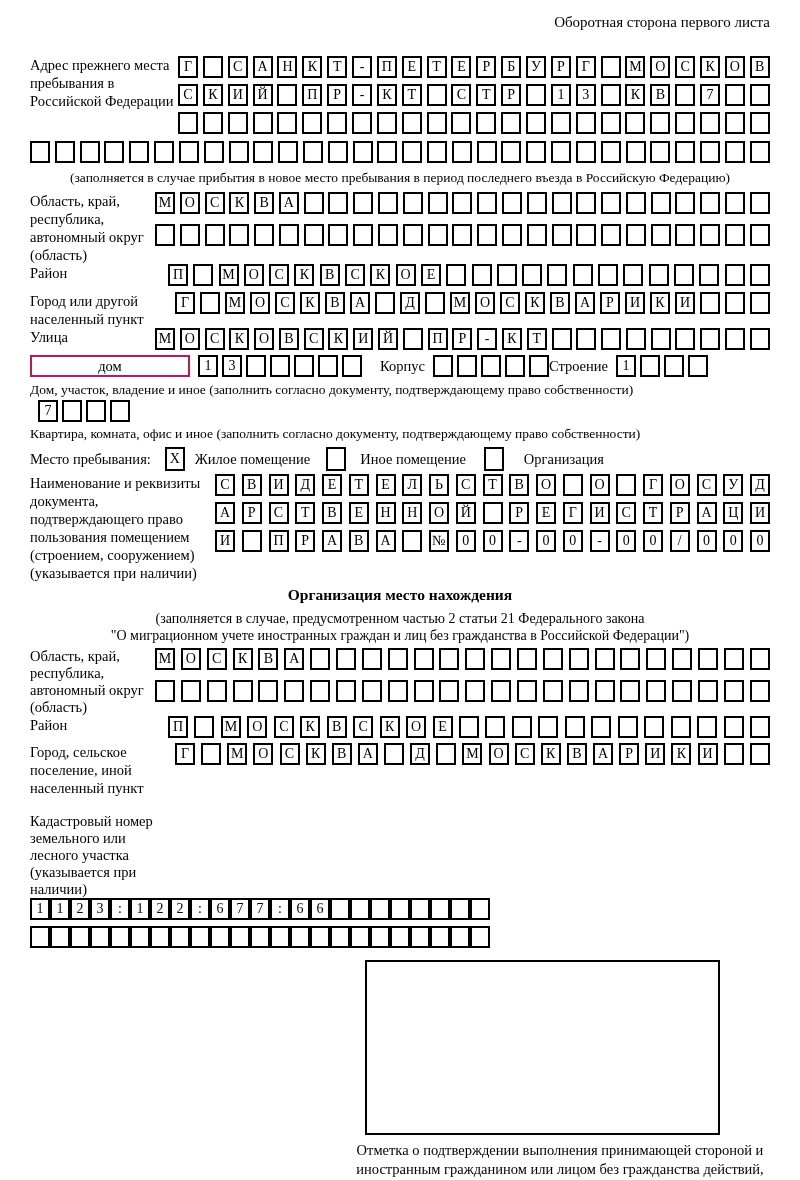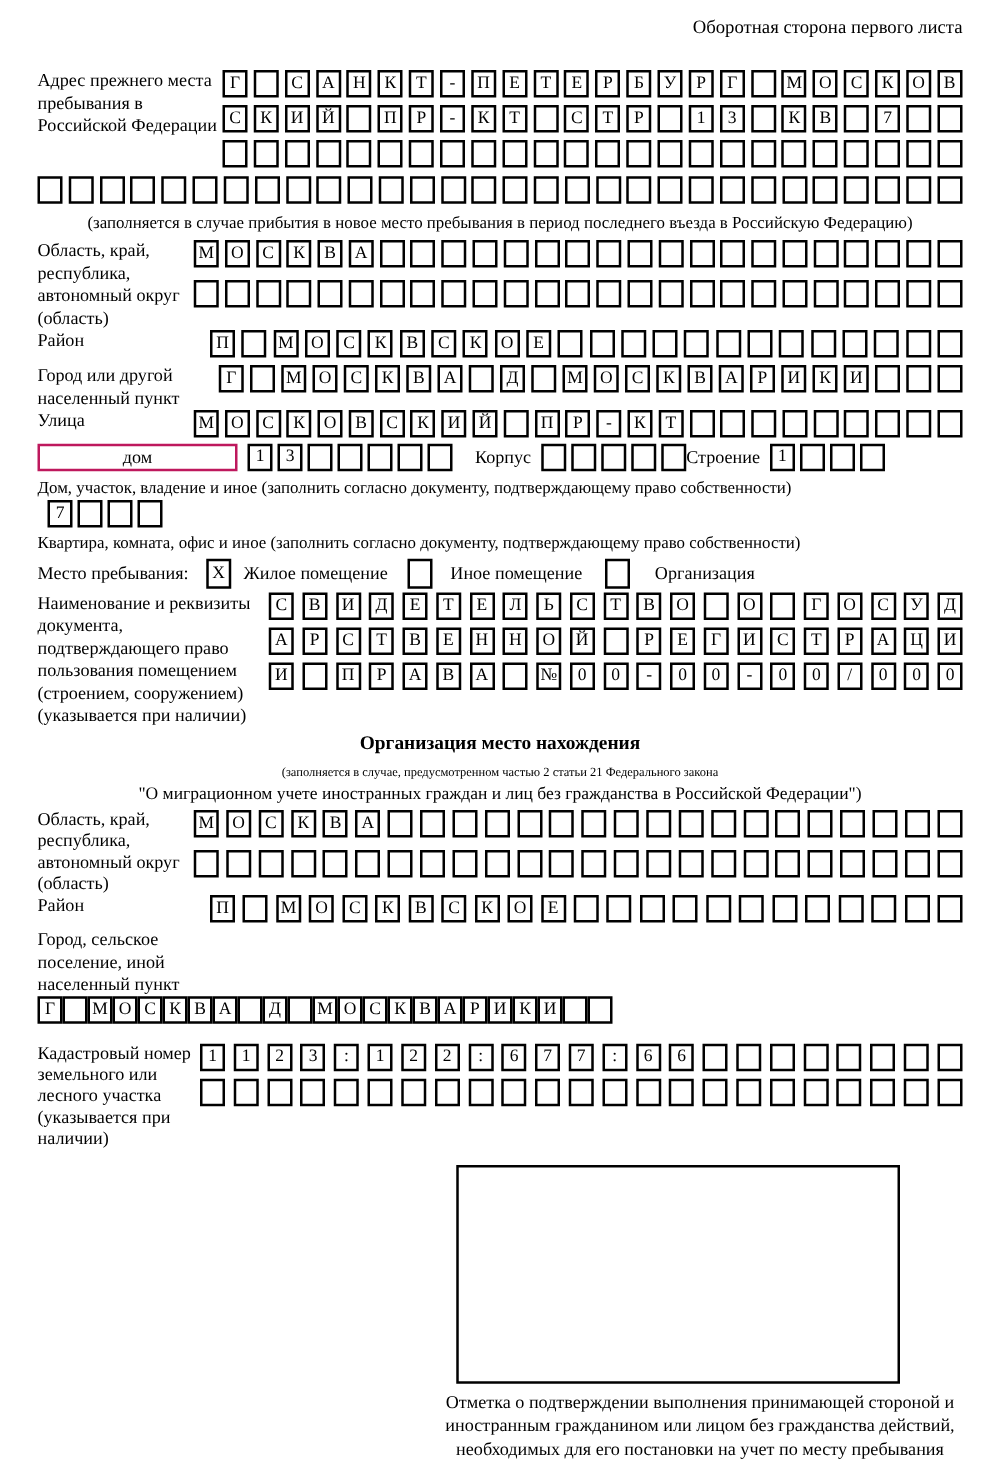--- a/index.html
+++ b/index.html
@@ -427,21 +427,21 @@
           <div class="cell">0</div>
           <div class="cell">/</div>
           <div class="cell">0</div>
           <div class="cell">0</div>
           <div class="cell">0</div>
         </div>
     </div>
   </div>
 
   <div class="sec-title" style="margin-top:4px;font-size:15.5px;">Организация место нахождения</div>
-  <div class="note center" style="margin-top:6px;font-size:10px;">(заполняется в случае, предусмотренном частью 2 статьи 21 Федерального закона</div>
+  <div class="note center" style="margin-top:6px;font-size:14px;">(заполняется в случае, предусмотренном частью 2 статьи 21 Федерального закона</div>
   <div class="note center" style="font-size:14px;">"О миграционном учете иностранных граждан и лиц без гражданства в Российской Федерации")</div>
 
   <div class="frow" style="margin-top:4px;">
     <div class="lbl lh17 w125">Область, край, республика, автономный округ (область)</div>
     <div class="stack">
       <div class="cellrow">
           <div class="cell">М</div>
           <div class="cell">О</div>
           <div class="cell">С</div>
           <div class="cell">К</div>
@@ -517,21 +517,21 @@
         <div class="cell"></div>
         <div class="cell"></div>
         <div class="cell"></div>
         <div class="cell"></div>
         <div class="cell"></div>
         <div class="cell"></div>
         <div class="cell"></div>
       </div>
   </div>
 
-  <div class="frow" style="margin-top:5px;flex-direction:column;">
+  <div class="frow" style="margin-top:5px;">
     <div class="lbl w145">Город, сельское поселение, иной населенный пункт</div>
     <div class="cellrow">
         <div class="cell">Г</div>
         <div class="cell"></div>
         <div class="cell">М</div>
         <div class="cell">О</div>
         <div class="cell">С</div>
         <div class="cell">К</div>
         <div class="cell">В</div>
         <div class="cell">А</div>
@@ -546,21 +546,21 @@
         <div class="cell">А</div>
         <div class="cell">Р</div>
         <div class="cell">И</div>
         <div class="cell">К</div>
         <div class="cell">И</div>
         <div class="cell"></div>
         <div class="cell"></div>
       </div>
   </div>
 
-  <div class="frow" style="margin-top:16px;">
+  <div class="frow" style="margin-top:16px;flex-direction:column;">
     <div class="lbl lh17 w130">Кадастровый номер земельного или лесного участка (указывается при наличии)</div>
     <div class="stack tight">
       <div class="cellrow">
           <div class="cell">1</div>
           <div class="cell">1</div>
           <div class="cell">2</div>
           <div class="cell">3</div>
           <div class="cell">:</div>
           <div class="cell">1</div>
           <div class="cell">2</div>

